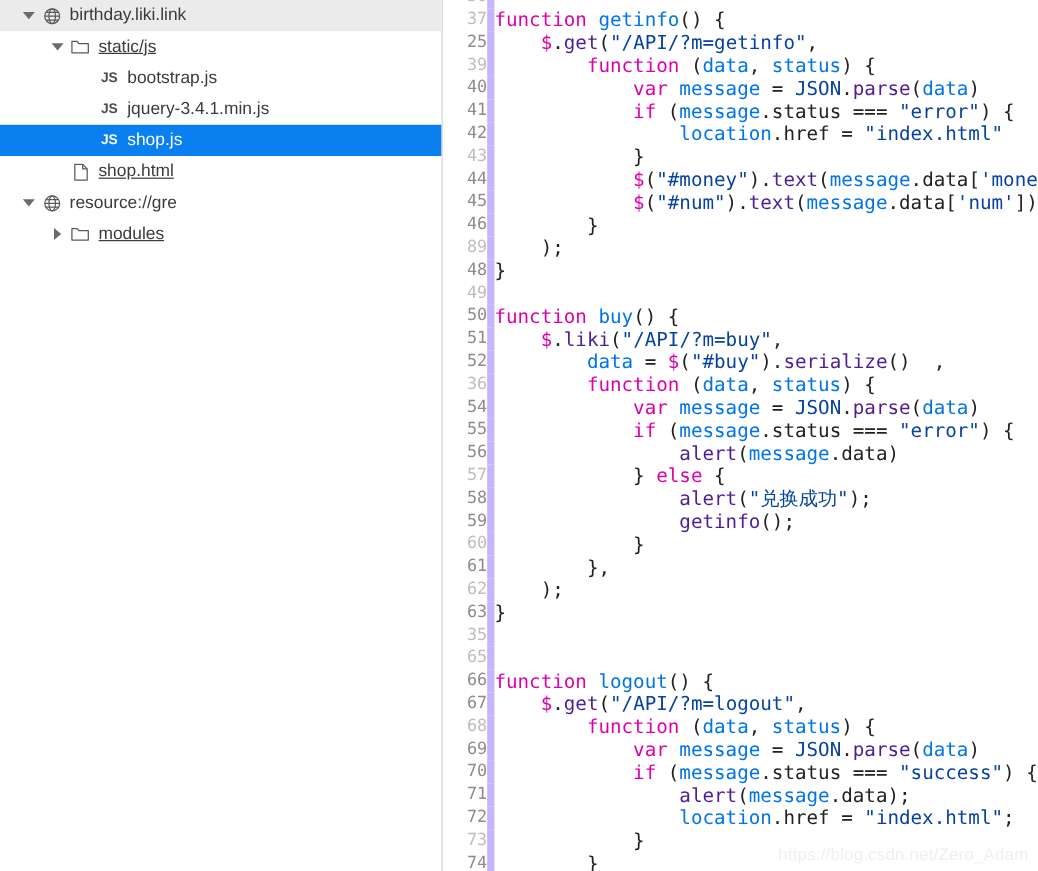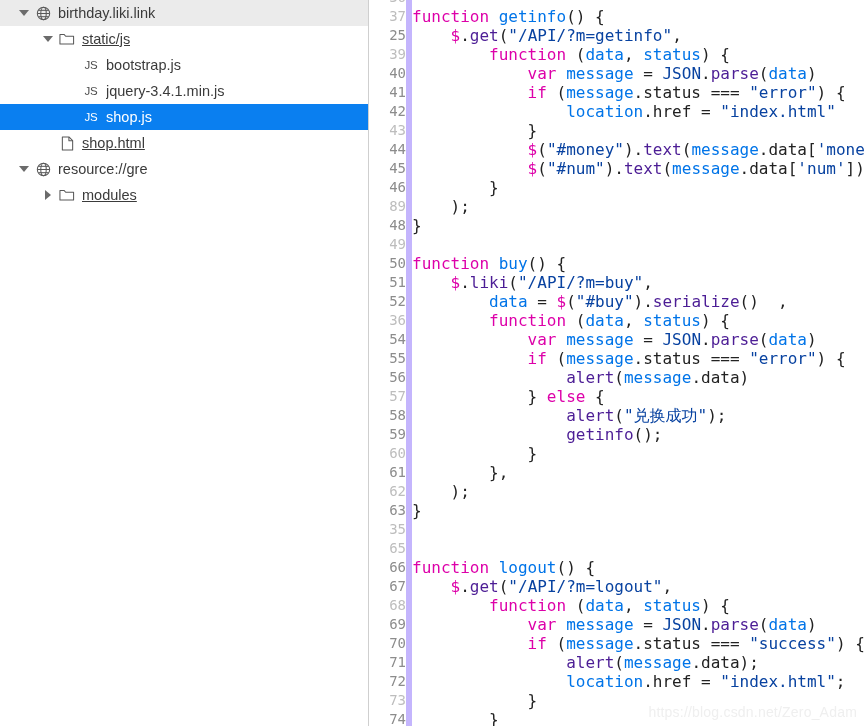--- a/index.html
+++ b/index.html
@@ -71,21 +71,21 @@
     width: 22px;
     flex: 0 0 22px;
     display: flex;
     align-items: center;
     justify-content: center;
     margin-right: 4px;
   }
   .tree-icon svg { display: block; }
   .js-badge {
     font-size: 11.5px;
-    font-weight: normal;
+    font-weight: bold;
     font-family: "Liberation Sans", sans-serif;
     letter-spacing: -0.3px;
     color: #4c4c4c;
   }
   .selected .js-badge { color: #ffffff; }
   .tree-label { overflow: hidden; text-overflow: ellipsis; }
 
   
   .ind-0 { padding-left: 16px; }
   .ind-1 { padding-left: 40px; text-decoration: underline; }

